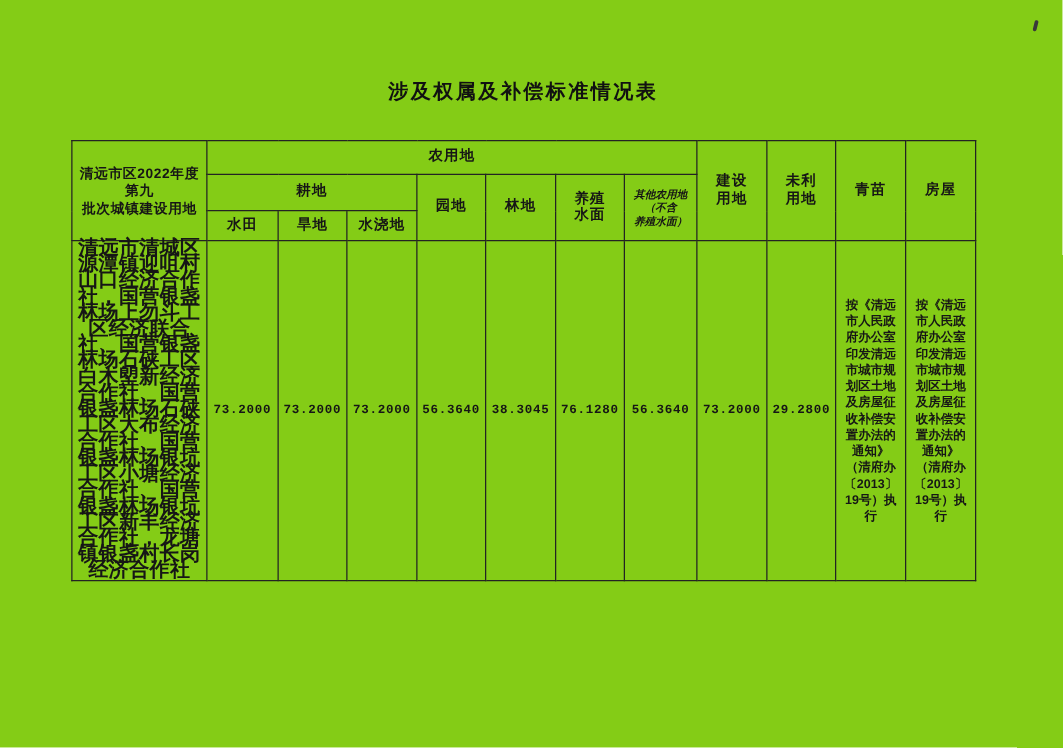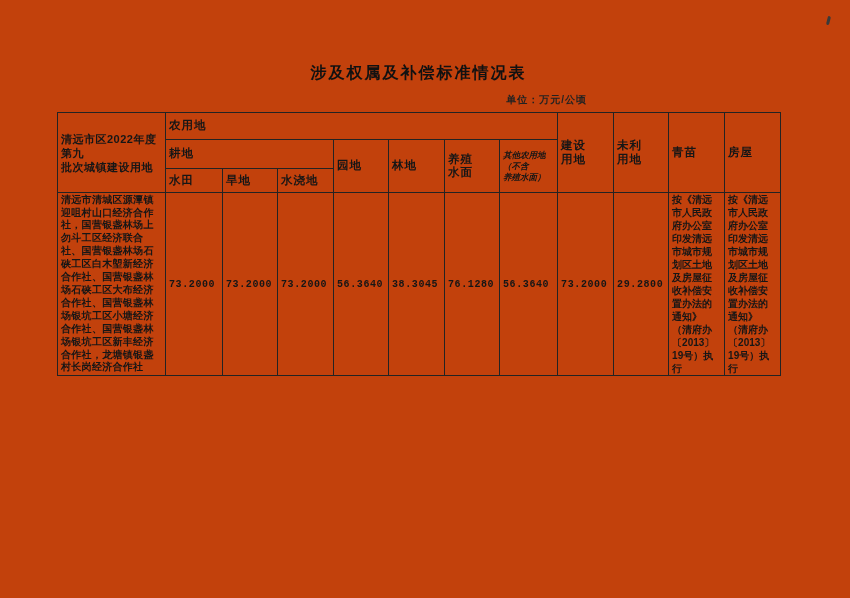--- a/index.html
+++ b/index.html
@@ -1,19 +1,19 @@
 <!DOCTYPE html>
 <html><head>
 <meta charset="utf-8">
 <style>
   html,body{margin:0;padding:0;background:#ffffff;}
   .page{
     position:relative;
     width:850px;height:598px;
-    background:#c2410c;
+    background:#84cc16;
     font-family:"Liberation Sans",sans-serif;
     color:#1b1b1b;
     overflow:hidden;
   }
   .doc-title{
     position:absolute;top:63px;left:57px;width:723px;
     text-align:center;
     font-size:16px;font-weight:bold;letter-spacing:2px;
     color:#111;
   }
@@ -23,34 +23,34 @@
     font-size:10px;font-weight:bold;letter-spacing:1px;
     color:#222;
   }
   table.comp{
     position:absolute;top:112px;left:57px;
     border-collapse:collapse;table-layout:fixed;
     width:723px;
   }
   table.comp td{
     border:1.5px solid #232323;
-    vertical-align:middle;
+    text-align:center;vertical-align:middle;
     padding:0 3px;
     white-space:pre-line;
     font-weight:bold;
     color:#161616;
   }
   tr.h1{height:27px;}
   tr.h2{height:29px;}
   tr.h3{height:24px;}
   tr.body-row{height:168px;}
   td.hdr{font-size:11.5px;line-height:13.5px;letter-spacing:1px;}
   td.corner{font-size:11px;line-height:14px;letter-spacing:0.5px;padding:0 2px;}
   td.small-hdr{font-size:8.5px;line-height:11px;letter-spacing:0;font-style:italic;}
-  td.owner{font-size:10px;line-height:12.9px;letter-spacing:0.3px;padding:2px 4px;}
+  td.owner{font-size:16px;line-height:12.9px;letter-spacing:0.3px;padding:2px 4px;}
   td.num{
     font-family:Liberation Mono, monospace;
     font-size:10px;letter-spacing:0.6px;font-weight:bold;
     white-space:nowrap;
   }
   td.note{font-size:10px;line-height:13px;letter-spacing:0;padding:2px 2px;}
   .page-footer{
     position:absolute;top:534px;left:0;width:850px;
     text-align:center;
     font-size:11px;font-weight:bold;letter-spacing:2px;
@@ -64,21 +64,20 @@
     transform:rotate(14deg);
   }
 </style>
 </head>
 <body>
 
 <div class="page">
 
   <div class="doc-title">涉及权属及补偿标准情况表</div>
 
-  <div class="unit-label">单位：万元/公顷</div>
 
   <div class="scan-mark"></div>
 
   <table class="comp">
     <colgroup>
       <col style="width:108px">
         <col style="width:57px">
         <col style="width:55px">
         <col style="width:56px">
       <col style="width:55px">

